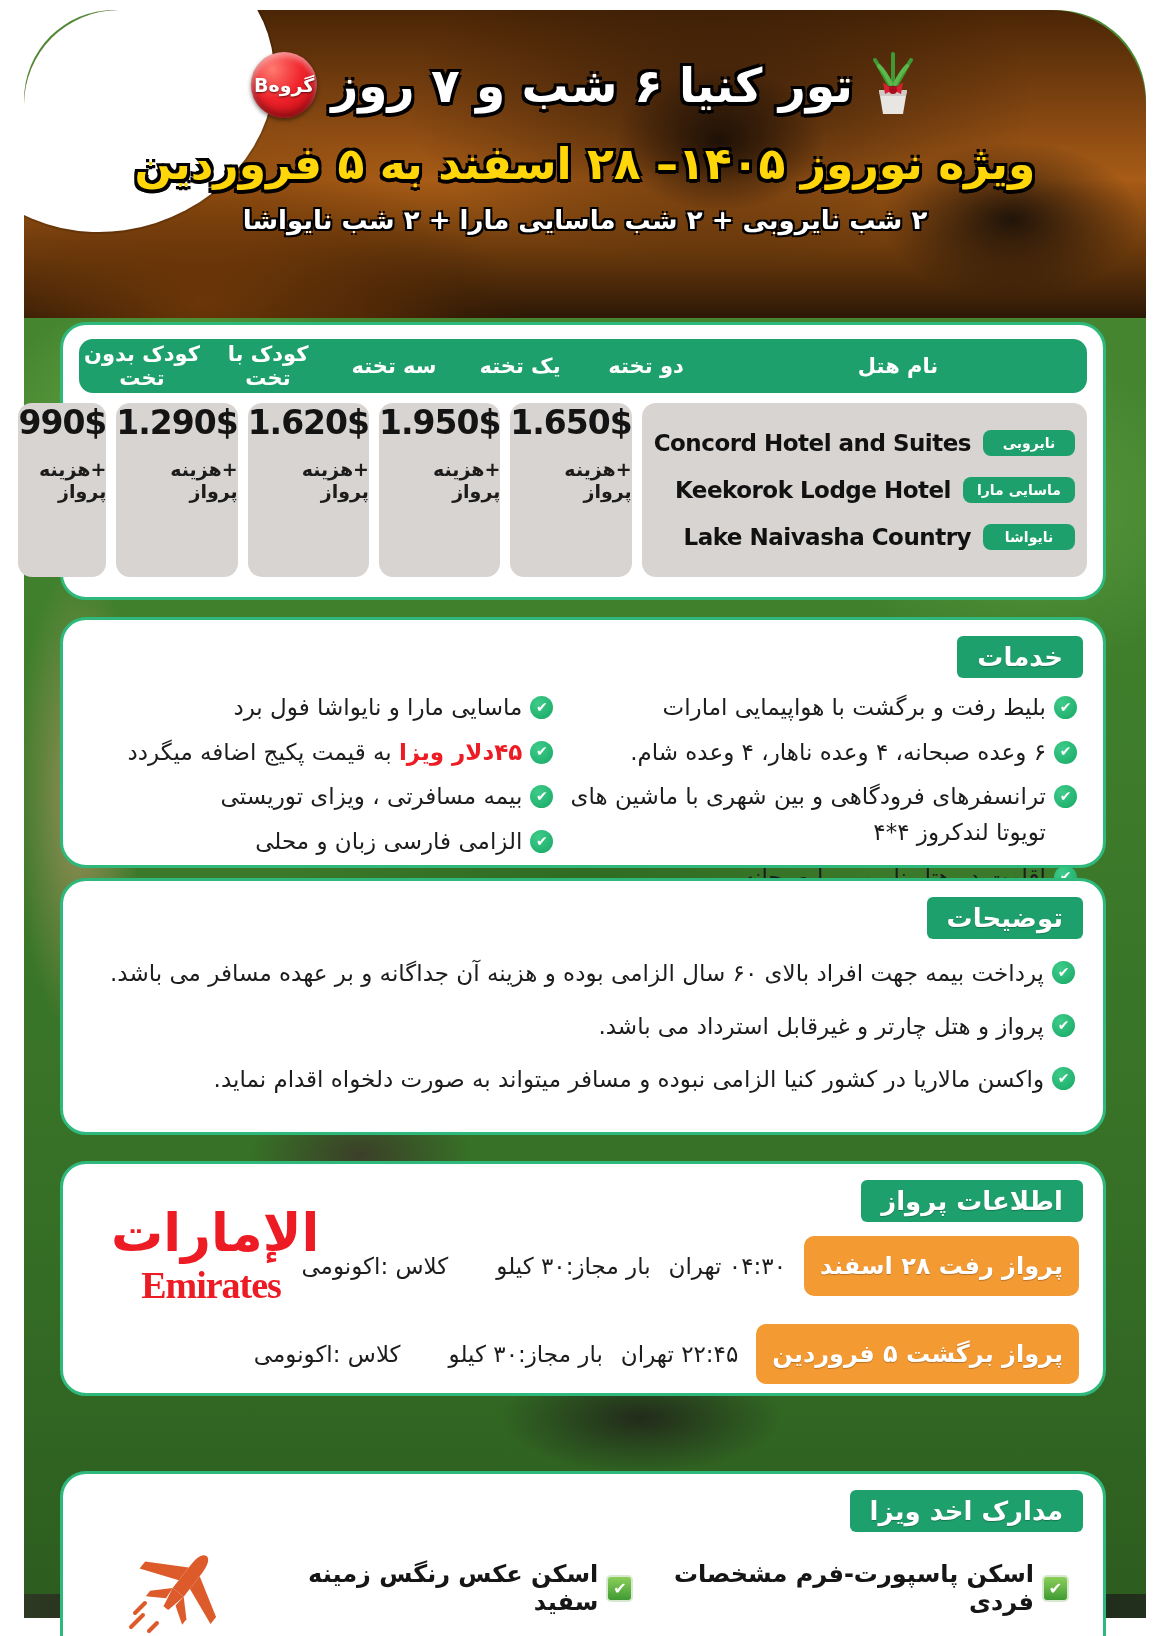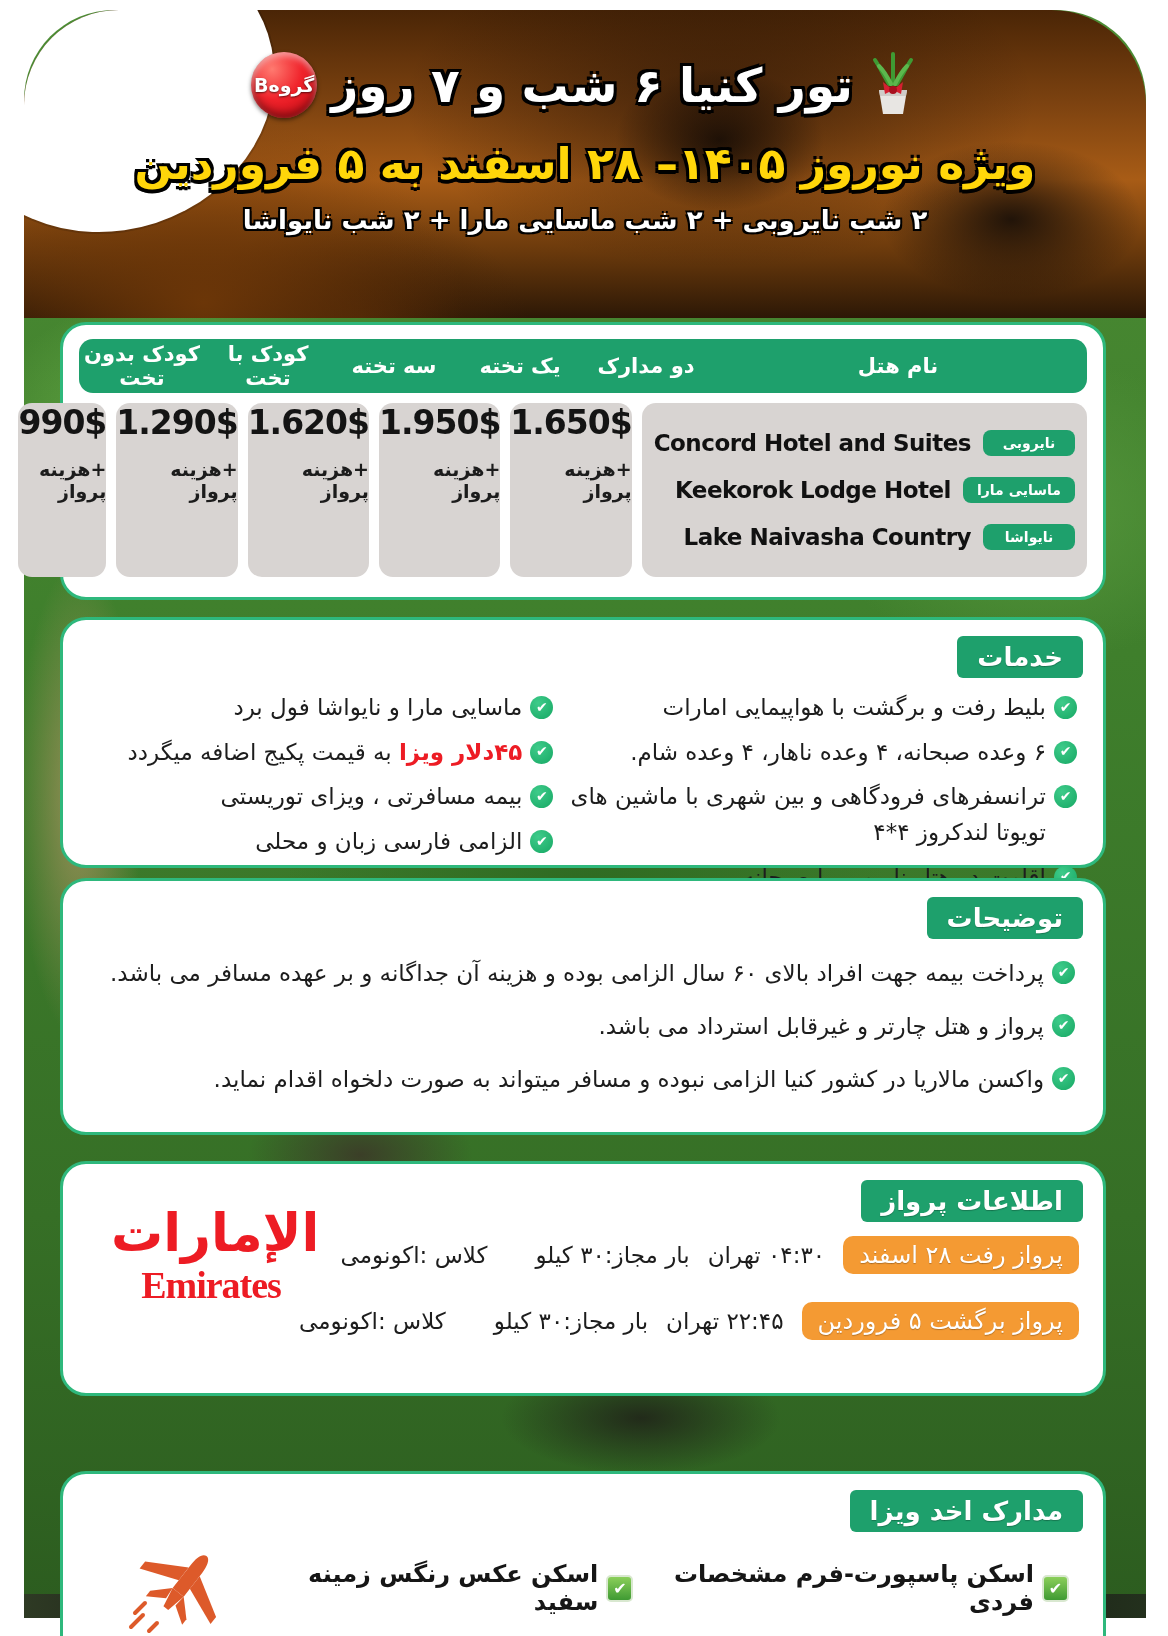--- a/index.html
+++ b/index.html
@@ -133,22 +133,22 @@
     color:#ed1c24; font-size:52px; font-weight:bold; line-height:.9;
     font-family:"DejaVu Sans", sans-serif;
   }
   .emirates-word{
     color:#ed1c24; font-size:38px; font-weight:bold; letter-spacing:-1px;
     font-family:"Liberation Serif", serif; margin-top:6px;
   }
   .flight-rows{ direction:rtl; padding:14px 24px 0 250px; }
   .flight-row{ display:flex; direction:rtl; align-items:center; gap:18px; margin-bottom:28px; }
   .flight-pill{
-    background:#f49a33; color:#fff; font-size:24px; font-weight:normal;
-    border-radius:10px; padding:5px 16px; white-space:nowrap;
+    background:#f49a33; color:#fff; font-size:24px; font-weight:bold;
+    border-radius:10px; padding:16px 16px; white-space:nowrap;
     text-shadow:0 1px 1px rgba(0,0,0,.25);
   }
   .flight-detail{ font-size:23px; color:#1d1d1d; white-space:nowrap; }
   .flight-class{ margin-right:30px; }
   
   .card-visa{ top:1471px; height:195px; }
   .visa-row{ display:flex; direction:rtl; justify-content:space-between; padding:28px 34px 0 200px; }
   .visa-item{
     display:flex; direction:rtl; align-items:center; gap:8px;
     font-size:24px; font-weight:bold; color:#161616;
@@ -193,21 +193,21 @@
       <span class="group-badge">گروهB</span>
     </div>
     <div class="hero-subtitle">ویژه نوروز ۱۴۰۵– ۲۸ اسفند به ۵ فروردین</div>
     <div class="hero-itinerary">۲ شب نایروبی + ۲ شب  ماسایی مارا + ۲ شب نایواشا</div>
   </div>
 </div>
 
 <div class="card card-table">
   <div class="tbl-head">
     <div class="col-hotel">نام هتل</div>
-    <div class="col">دو مدارک</div>
+    <div class="col">دو تخته</div>
     <div class="col">یک تخته</div>
     <div class="col">سه تخته</div>
     <div class="col">کودک با تخت</div>
     <div class="col">کودک بدون تخت</div>
   </div>
   <div class="tbl-body">
     <div class="cell hotel-cell">
       <div class="hotel-row">
         <span class="loc-pill">نایروبی</span>
         <span class="hotel-name">Concord Hotel and Suites</span>

